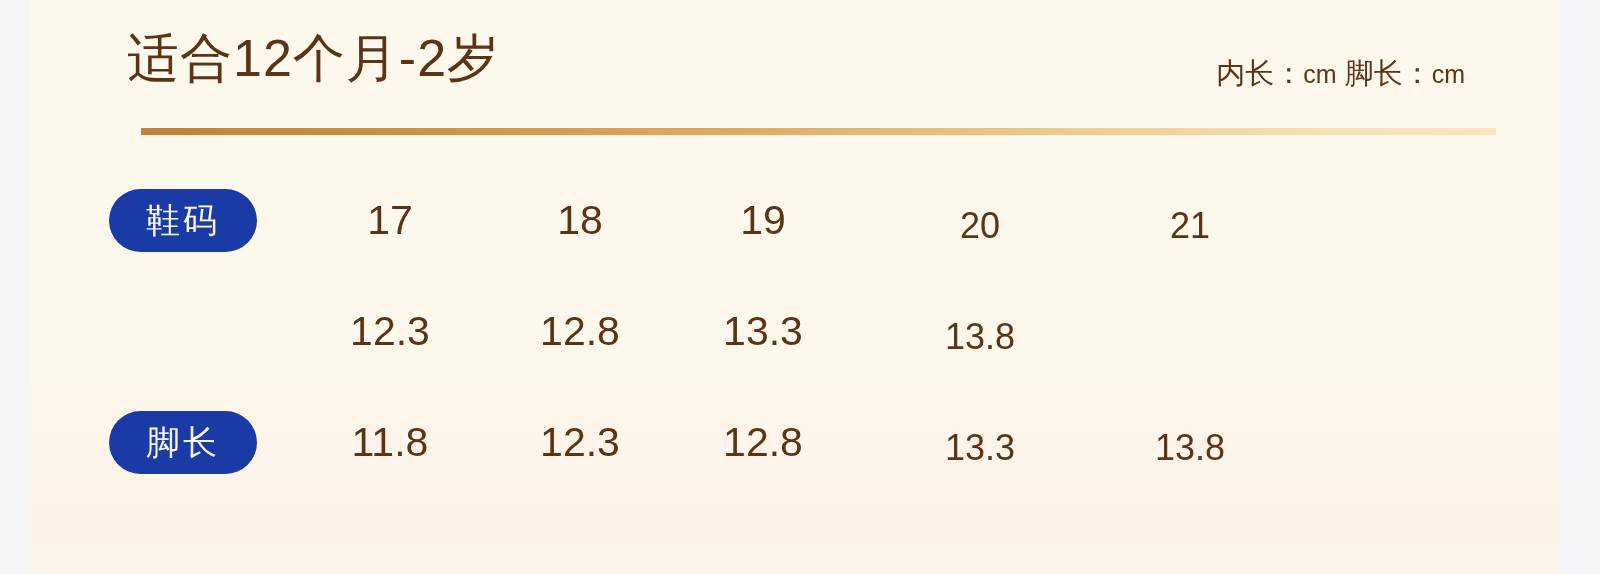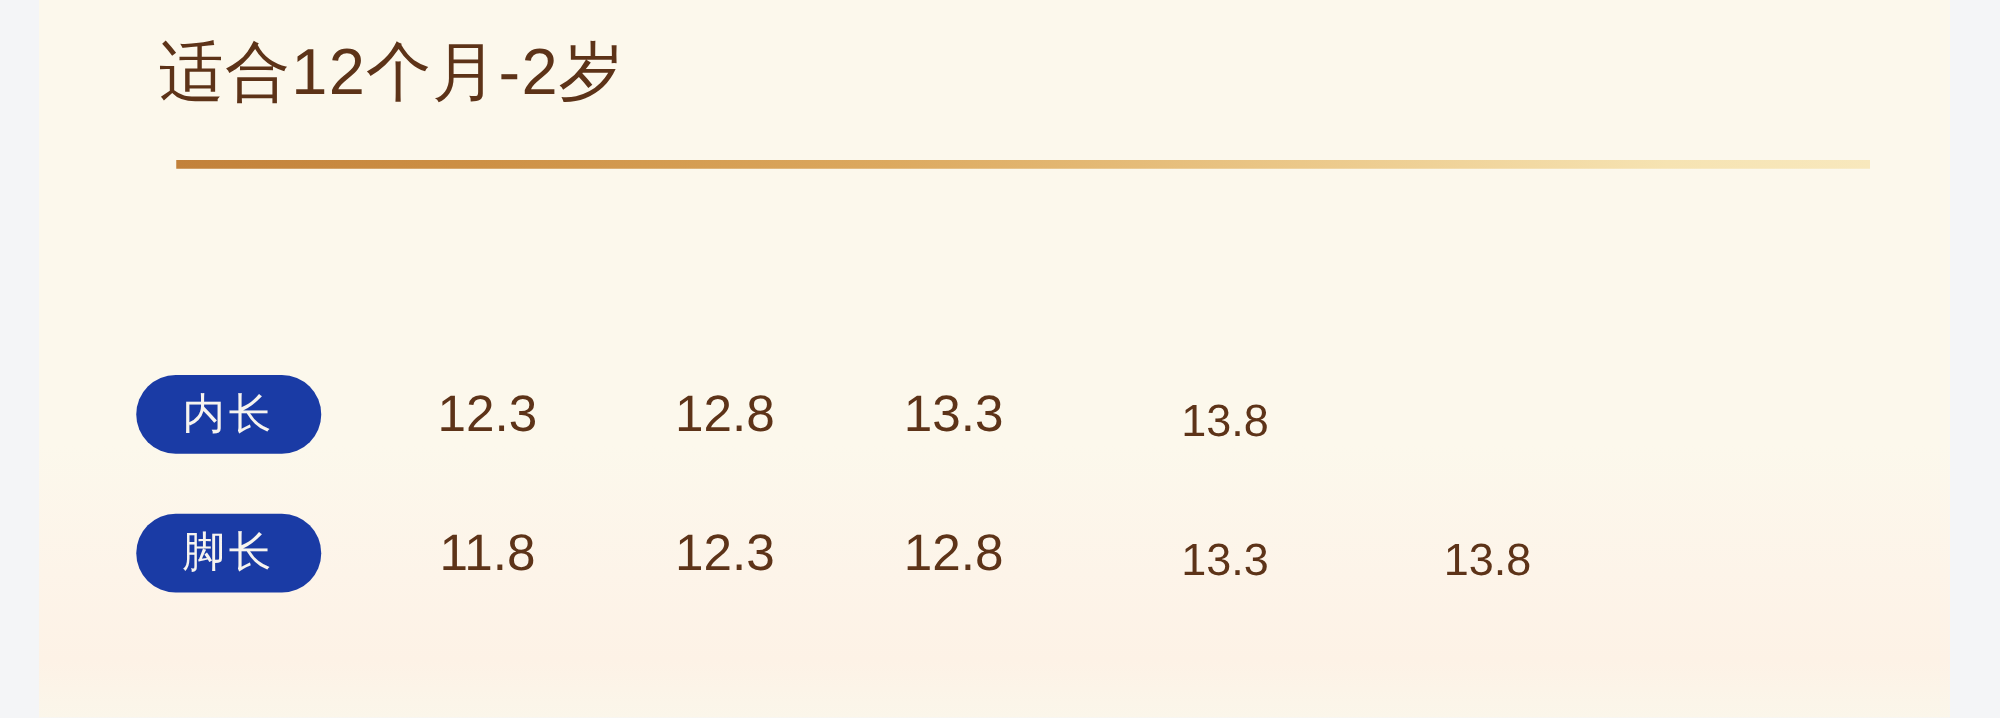--- a/index.html
+++ b/index.html
@@ -151,29 +151,39 @@
 </head>
 <body>
 
 <div class="screen">
 
   <div class="panel">
 
     <div class="header">
       <div class="title">适合12个月-2岁</div>
 
+      <div class="unit-note">
+        <span>内长：</span><span class="u">cm</span><span> 脚长：</span><span class="u">cm</span>
+      </div>
     </div>
 
     <div class="divider"></div>
 
     <div class="table">
 
+      <div class="row row-0">
+        <div class="pill">鞋码</div>
+        <div class="cell c0">17</div>
+        <div class="cell c1">18</div>
+        <div class="cell c2">19</div>
+        <div class="cell c3">20</div>
+        <div class="cell c4">21</div>
+      </div>
 
       <div class="row row-1">
-        <div class="pill">内长</div>
         <div class="cell c0">12.3</div>
         <div class="cell c1">12.8</div>
         <div class="cell c2">13.3</div>
         <div class="cell c3">13.8</div>
       </div>
 
       <div class="row row-2">
         <div class="pill">脚长</div>
         <div class="cell c0">11.8</div>
         <div class="cell c1">12.3</div>

